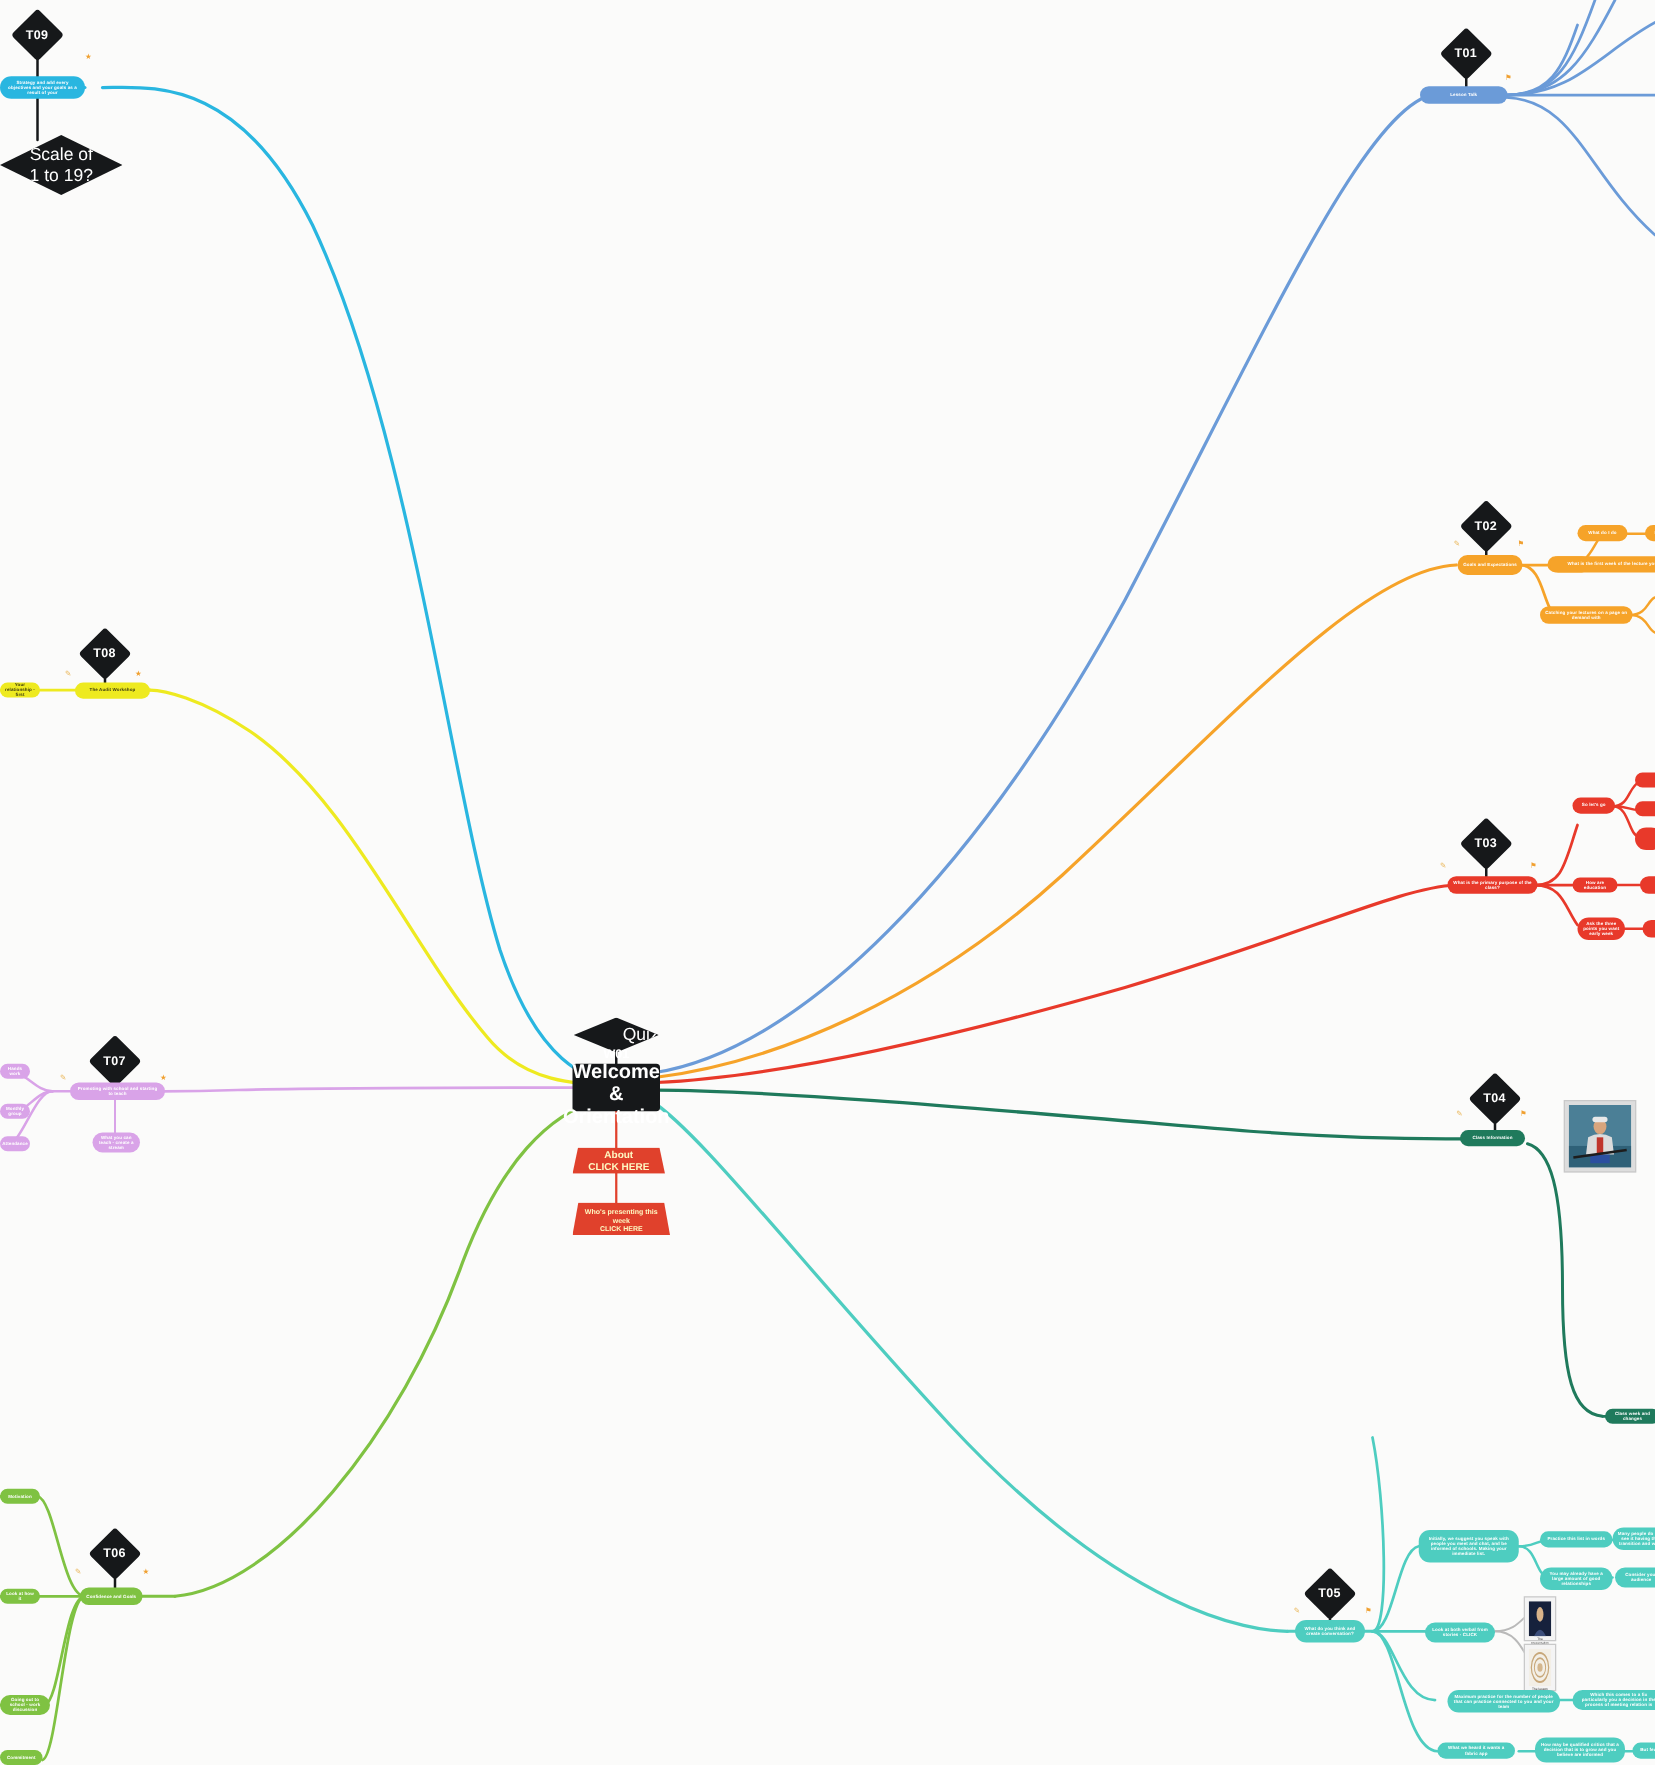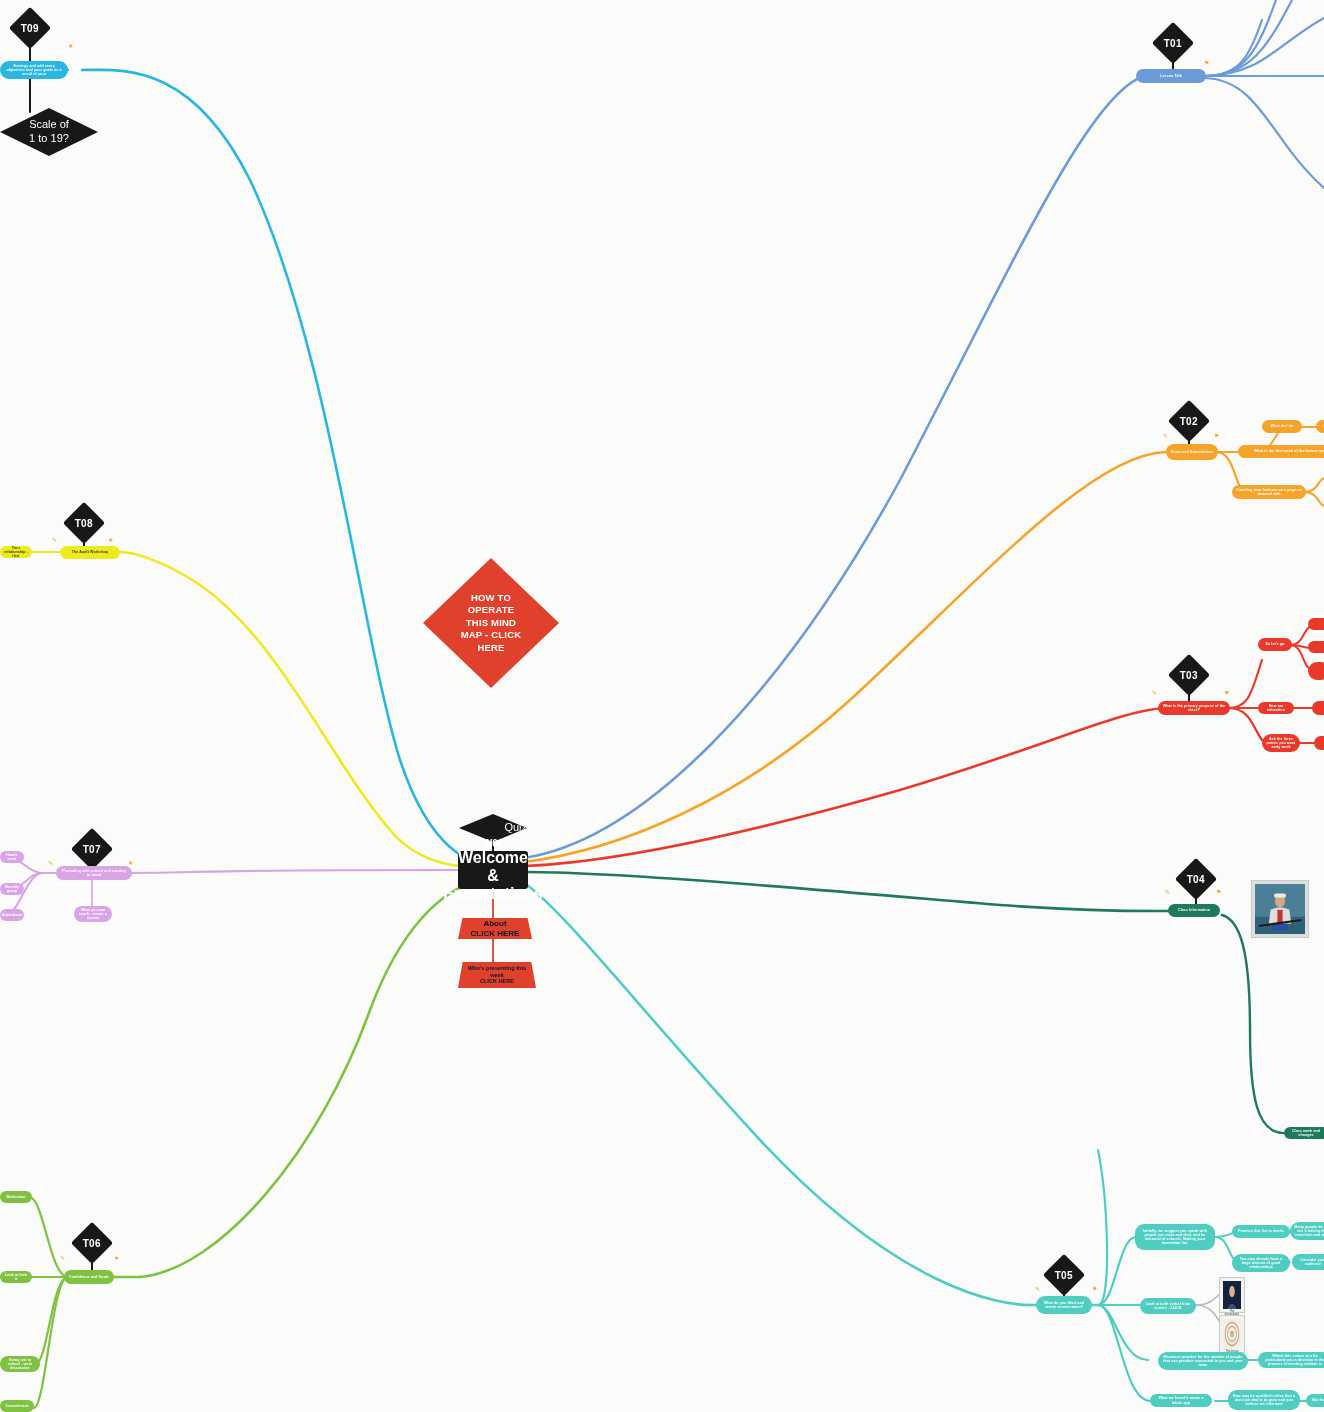--- a/index.html
+++ b/index.html
@@ -20,37 +20,37 @@
            transform:rotate(45deg);display:flex;align-items:center;justify-content:center;}
   .diamond>span{transform:rotate(-45deg);display:block;white-space:nowrap;}
 
   .dtag{width:30px;height:30px;border-radius:3px;}
   .dtag>span{font-size:10px;font-weight:700;letter-spacing:.3px;}
 
   
   .flatdiamond{position:absolute;display:flex;align-items:center;justify-content:center;
       text-align:center;color:#fff;background:#16181a;
       clip-path:polygon(50% 0,100% 50%,50% 100%,0 50%);}
-  .flatdiamond span{font-size:11px;font-weight:400;line-height:1.25;}
+  .flatdiamond span{font-size:14px;font-weight:400;line-height:1.25;}
 
   .bigred{position:absolute;background:#e0412c;color:#fff;display:flex;
       align-items:center;justify-content:center;text-align:center;
       clip-path:polygon(50% 0,100% 50%,50% 100%,0 50%);}
   .bigred span{font-size:9.5px;font-weight:700;line-height:1.3;letter-spacing:.2px;}
 
   
   .root{position:absolute;background:#16181a;color:#fff;border-radius:3px;
      display:flex;flex-direction:column;align-items:center;justify-content:center;
      text-align:center;}
   .root .l1{font-size:10px;font-weight:700;}
   .root .l2{font-size:16px;font-weight:700;}
 
   
-  .trap{position:absolute;background:#e0412c;color:#0f172a;display:flex;
-     align-items:center;justify-content:center;text-align:center;
+  .trap{position:absolute;background:#e0412c;color:#fef9c3;display:flex;
+     align-items:center;justify-content:flex-end;text-align:center;
      clip-path:polygon(6% 0,94% 0,100% 100%,0% 100%);}
   .trap span{font-size:8px;font-weight:700;line-height:1.25;}
   .trap.small span{font-size:5.6px;}
 
   
   .imgcard{position:absolute;background:#ddd;border:1px solid #c9c9c9;padding:3px;
            box-sizing:border-box;}
   .imgcard .ph{width:100%;height:100%;display:block;}
   .imgcard.cap{background:#f4f4f4;}
   .imgcard .capt{font-size:2.6px;color:#333;text-align:center;display:block;
@@ -159,41 +159,34 @@
     </g>
   </svg>
 
   <div class="flatdiamond" style="left:459px;top:814px;width:68px;height:28px;justify-content:flex-end;">
     <span>Quiz</span>
   </div>
 
   <div class="root" style="left:458px;top:851px;width:70px;height:38px;">
     <span class="l1">W01</span>
     <span class="l2">Welcome &amp;</span>
-    <span class="l2">Expectations</span>
+    <span class="l2">Orientation</span>
   </div>
 
   <div class="trap" style="left:458px;top:918px;width:74px;height:21px;flex-direction:column;">
     <span>About</span>
     <span>CLICK HERE</span>
   </div>
 
   <div class="trap small" style="left:458px;top:962px;width:78px;height:26px;flex-direction:column;">
     <span>Who's presenting this</span>
     <span>week</span>
     <span>CLICK HERE</span>
   </div>
 
-  <div class="bigred" style="left:423px;top:558px;width:136px;height:130px;flex-direction:column;">
-    <span>HOW TO</span>
-    <span>OPERATE</span>
-    <span>THIS MIND</span>
-    <span>MAP - CLICK</span>
-    <span>HERE</span>
-  </div>
 
   <div class="diamond dtag" style="left:1158px;top:28px;">
     <span>T01</span>
   </div>
   <span class="mark flag" style="left:1204px;top:60px;">⚑</span>
   <div class="node pill" style="left:1136px;top:69px;width:70px;height:14px;background:#6b9bd8;">
     <span>Lesson Talk</span>
   </div>
 
   <div class="diamond dtag" style="left:1174px;top:406px;">

